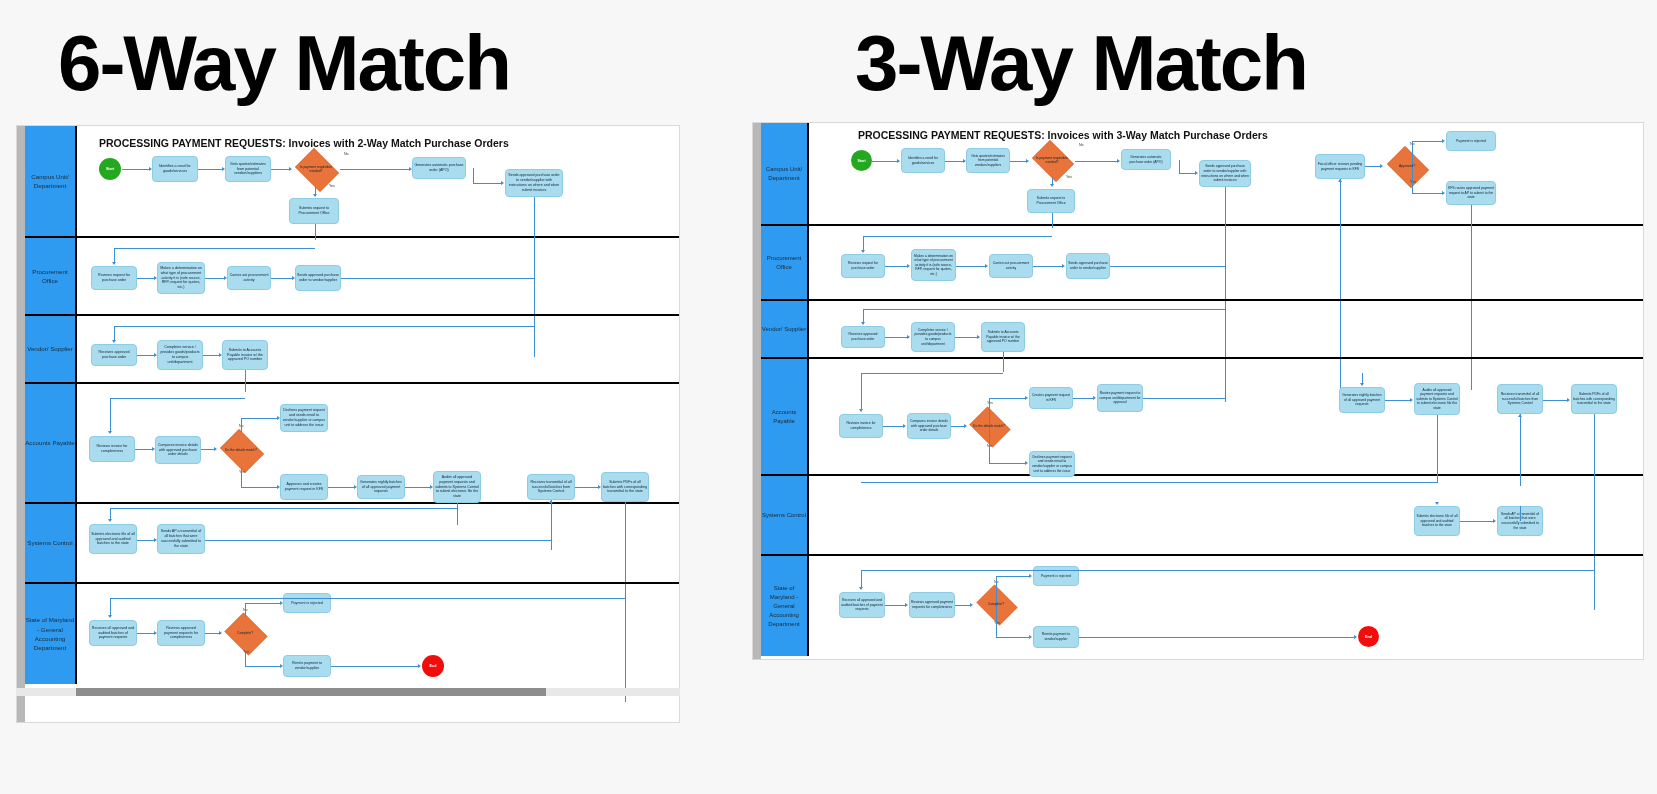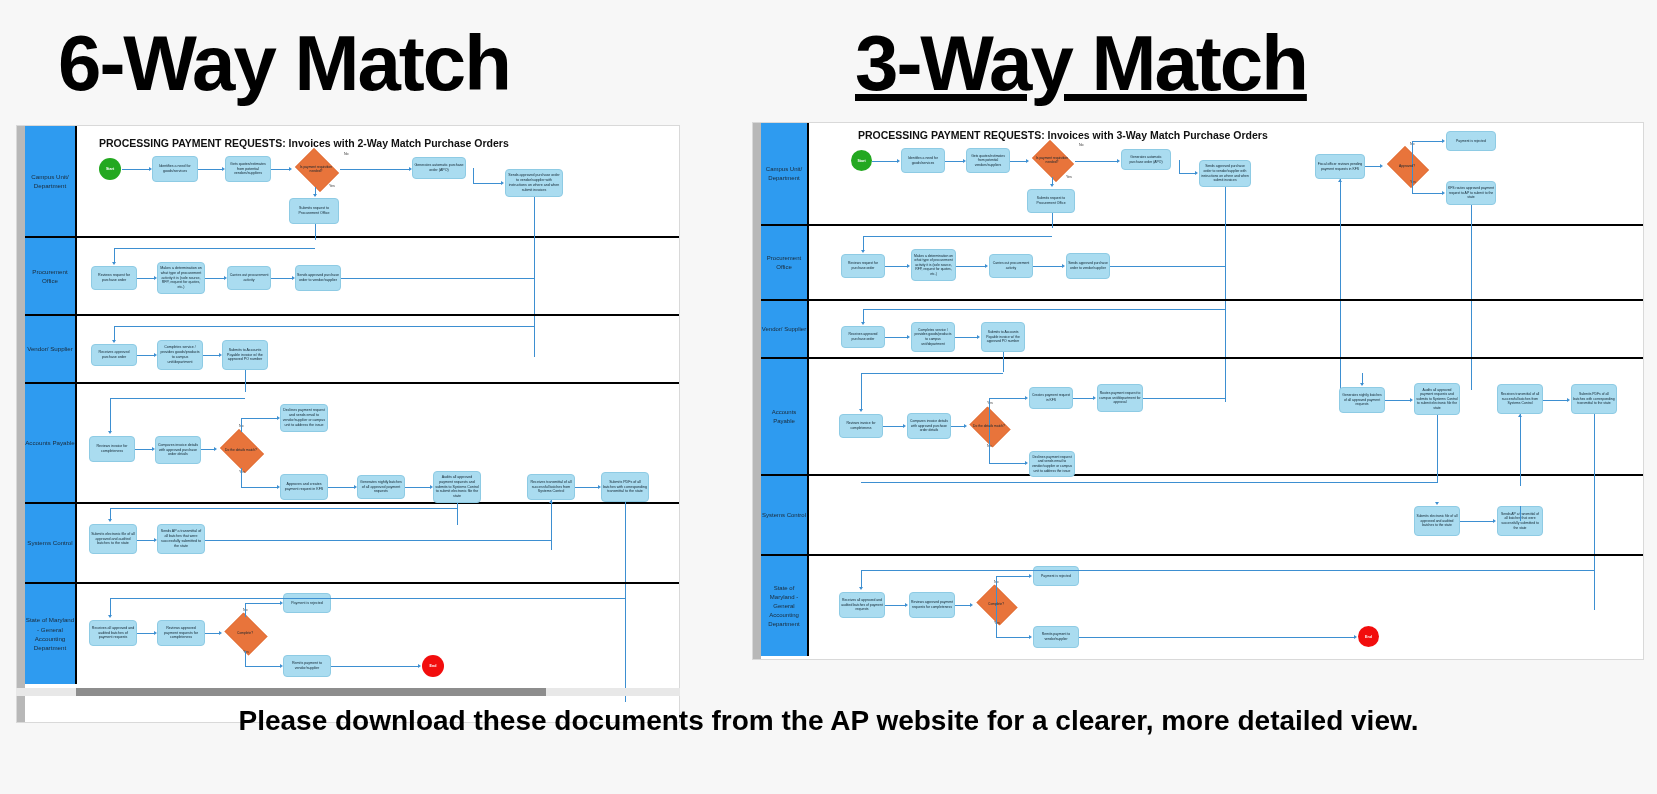--- a/index.html
+++ b/index.html
@@ -15,21 +15,21 @@
   
   .big-title{
     position:absolute;
     font-weight:bold;
     font-size:78px;
     letter-spacing:-2px;
     color:#000;
     white-space:nowrap;
   }
   #title-left{left:58px;top:18px;}
-  #title-right{left:855px;top:18px;text-decoration:underline;}
+  #title-right{left:855px;top:18px;}
 
   
   .caption{
     position:absolute;
     left:0;top:705px;width:1657px;
     text-align:center;
     font-size:28px;
     font-weight:bold;
     color:#000;
   }
@@ -503,15 +503,14 @@
           <div class="conn h" style="left:187px;top:81px;width:34px;"></div>
           <div class="arrow r" style="left:220px;top:79px;"></div>
           <div class="conn h" style="left:270px;top:81px;width:276px;"></div>
           <div class="arrow r" style="left:545px;top:79px;"></div>
         </div>
       </div>
 
     </div>
   </div>
 
-  <div class="caption">Please download these documents from the AP website for a clearer, more detailed view.</div>
 
 </div>
 
 </body></html>

